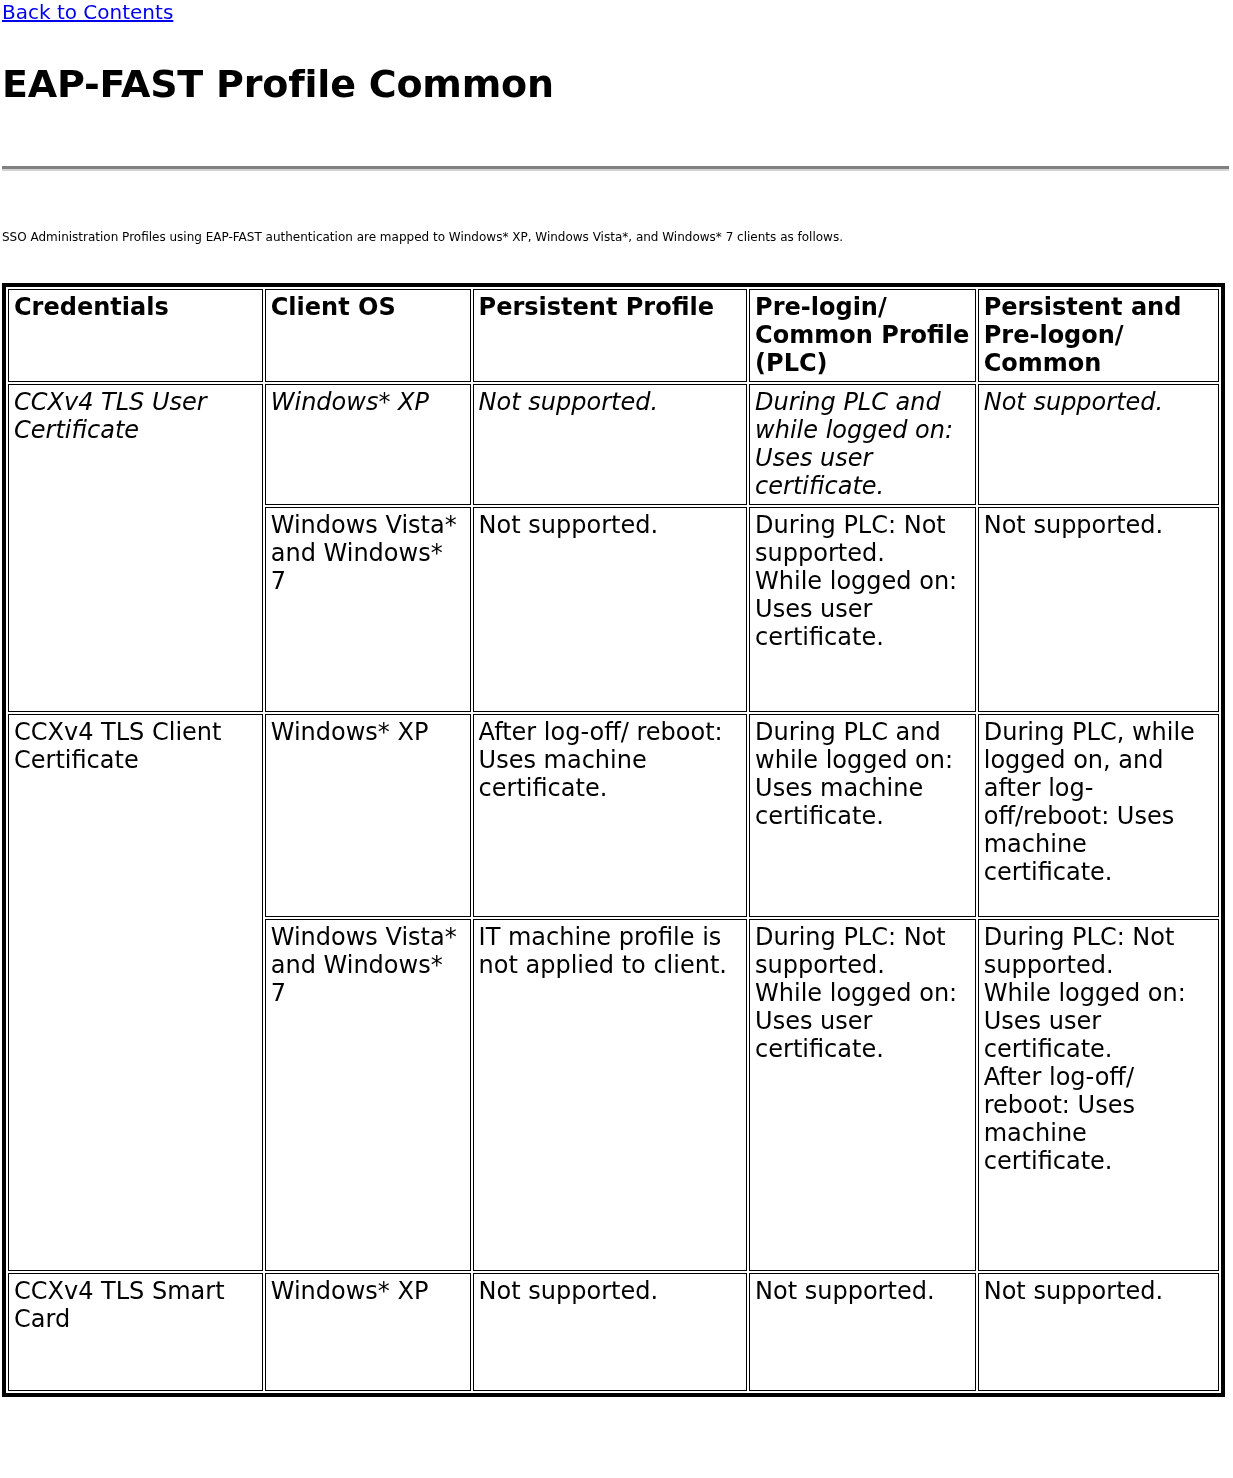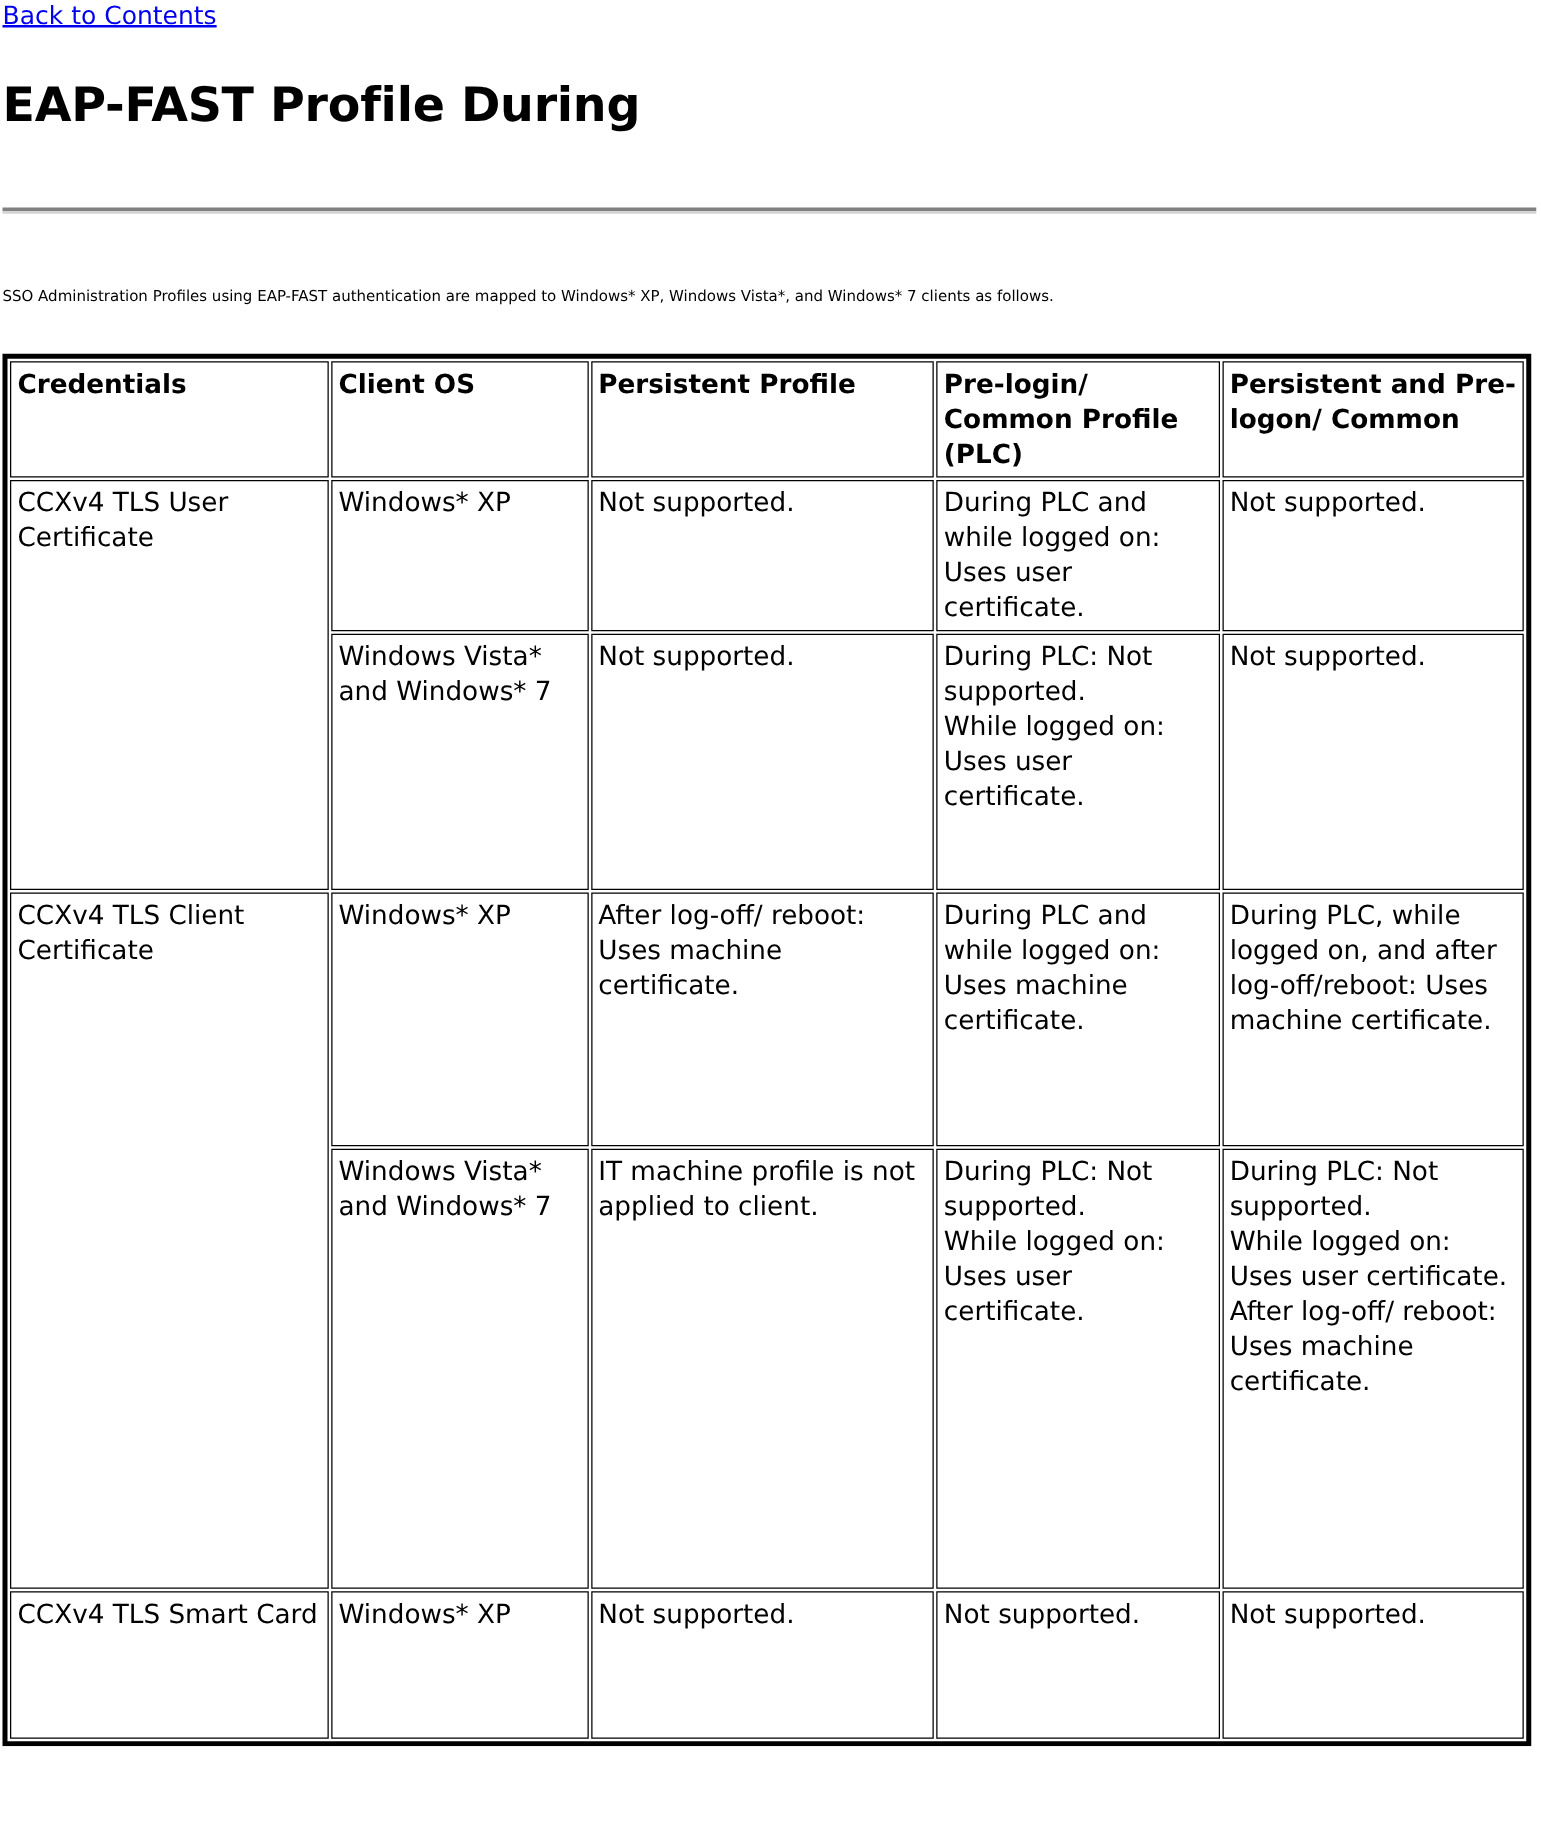--- a/index.html
+++ b/index.html
@@ -60,21 +60,21 @@
     border: 4px solid #000000;
     width: 1223px;
     table-layout: fixed;
     background: #ffffff;
   }
   table.mapping td,
   table.mapping th {
     border: 1px solid #000000;
     vertical-align: top;
     padding: 3px 5px 4px 5px;
-    font-size: 21px;
+    font-size: 24px;
     line-height: 28px;
     text-align: left;
     background: #ffffff;
   }
   table.mapping th {
     font-weight: bold;
   }
   .c1 { width: 245px; }
   .c2 { width: 198px; }
   .c3 { width: 264px; }
@@ -85,21 +85,21 @@
   .cell-para + .cell-para { }
   .hdr-cell { height: 82px; }
 </style>
 </head>
 <body>
 
 <div class="page">
 
   <a class="backlink" href="#">Back to Contents</a>
 
-  <h1 class="page-title">EAP-FAST Profile During</h1>
+  <h1 class="page-title">EAP-FAST Profile Common</h1>
 
   <hr class="rule">
 
   <p class="intro">SSO Administration Profiles using EAP-FAST authentication are mapped to Windows* XP, Windows Vista*, and Windows* 7 clients as follows.</p>
 
   <table class="mapping">
     <colgroup>
       <col class="c1">
         <col class="c2">
         <col class="c3">
@@ -109,21 +109,21 @@
     <thead>
       <tr>
         <th class="hdr-cell">Credentials</th>
         <th class="hdr-cell">Client OS</th>
         <th class="hdr-cell">Persistent Profile</th>
         <th class="hdr-cell">Pre-login/ Common Profile (PLC)</th>
         <th class="hdr-cell">Persistent and Pre-logon/ Common</th>
       </tr>
     </thead>
     <tbody id="table-body">
-        <tr style="height: 118px;">
+        <tr style="height: 118px; font-style: italic;">
           <td rowspan="2">CCXv4 TLS User Certificate</td>
           <td>Windows* XP</td>
           <td>
             <div class="cell-para">Not supported.</div>
           </td>
           <td>
             <div class="cell-para">During PLC and while logged on: Uses user certificate.</div>
           </td>
           <td>
             <div class="cell-para">Not supported.</div>

